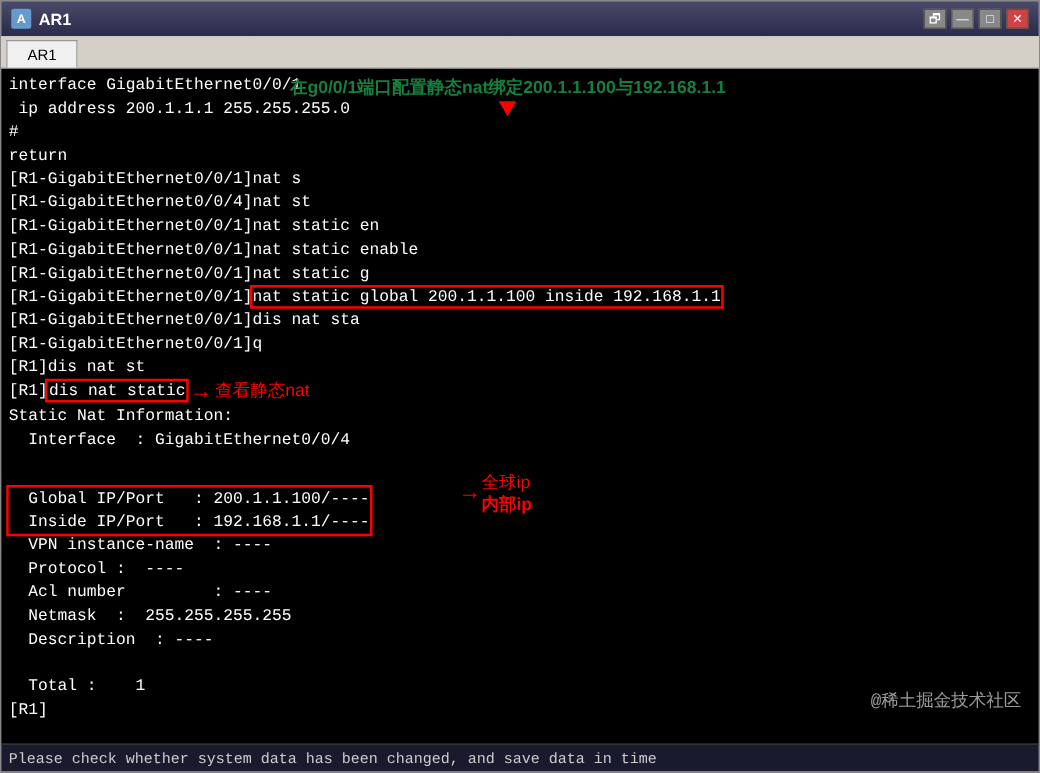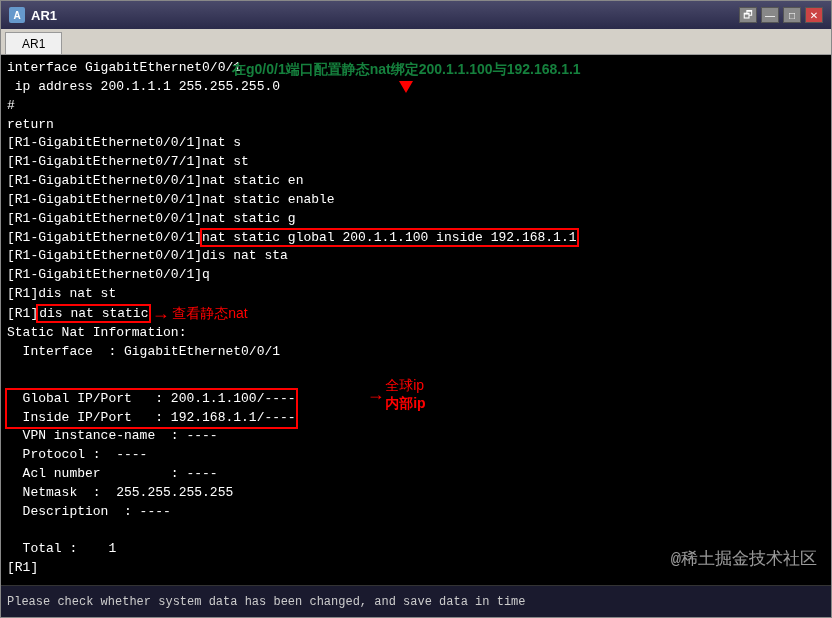--- a/index.html
+++ b/index.html
@@ -122,32 +122,32 @@
     }
 
     .bottom-status {
       background: #1a1a2e;
       color: #ccc;
       font-size: 12px;
       font-family: 'Courier New', Courier, monospace;
       padding: 3px 6px;
       border-top: 1px solid #333;
       flex-shrink: 0;
-      height: 32px;
+      height: 22px;
       display: flex;
       align-items: center;
       justify-content: space-between;
     }
 
     .watermark {
       position: absolute;
       bottom: 8px;
       right: 8px;
       color: rgba(255,255,255,0.6);
-      font-size: 17px;
+      font-size: 14px;
     }
   </style>
 </head>
 <body>
 
 <div class="window">
 
   <div class="title-bar">
     <div class="title-bar-left">
       <div class="title-bar-icon">A</div>
@@ -174,39 +174,39 @@
       <span class="line">#</span>
 
       
       <div style="position:absolute; top:2px; left:225px; display:flex; flex-direction:column; align-items:center;">
         <span style="color:#15803d; font-size:14px; font-weight:bold; font-family:SimHei,Arial,sans-serif;">在g0/0/1端口配置静态nat绑定200.1.1.100与192.168.1.1</span>
         <div style="width:0;height:0;border-left:7px solid transparent;border-right:7px solid transparent;border-top:12px solid red;margin-top:2px;"></div>
       </div>
 
       <span class="line">return</span>
       <span class="line">[R1-GigabitEthernet0/0/1]nat s</span>
-      <span class="line">[R1-GigabitEthernet0/7/1]nat st</span>
+      <span class="line">[R1-GigabitEthernet0/0/4]nat st</span>
       <span class="line">[R1-GigabitEthernet0/0/1]nat static en</span>
       <span class="line">[R1-GigabitEthernet0/0/1]nat static enable</span>
       <span class="line">[R1-GigabitEthernet0/0/1]nat static g</span>
       
       <span class="line">[R1-GigabitEthernet0/0/1]<span style="outline:2px solid red;">nat static global 200.1.1.100 inside 192.168.1.1</span></span>
       <span class="line">[R1-GigabitEthernet0/0/1]dis nat sta</span>
       <span class="line">[R1-GigabitEthernet0/0/1]q</span>
       <span class="line">[R1]dis nat st</span>
 
       
-      <div style="position:relative; display:flex; align-items:center;">
+      <div style="position:relative; display:flex; ">
         <span class="line">[R1]<span style="outline:2px solid red; padding:0 1px;">dis nat static</span></span>
         <span style="color:red; font-size:18px; margin:0 6px;">→</span>
         <span style="color:red; font-size:14px; font-weight:normal; font-family:SimHei,Arial,sans-serif;">查看静态nat</span>
       </div>
 
       <span class="line">Static Nat Information:</span>
-      <span class="line">  Interface  : GigabitEthernet0/0/1</span>
+      <span class="line">  Interface  : GigabitEthernet0/0/4</span>
 
       
       <div style="position:relative; display:inline-flex; flex-direction:column;">
         <div style="outline:2px solid red; display:inline-block; padding:0 0;margin-top:28px;">
           <span class="line">  Global IP/Port   : 200.1.1.100/----</span>
           <span class="line">  Inside IP/Port   : 192.168.1.1/----</span>
         </div>
 
         <div style="position:absolute; right:-130px; top:0; display:flex; align-items:center; height:100%;">
           <span style="color:red; font-size:18px; margin-right:4px;">→</span>

